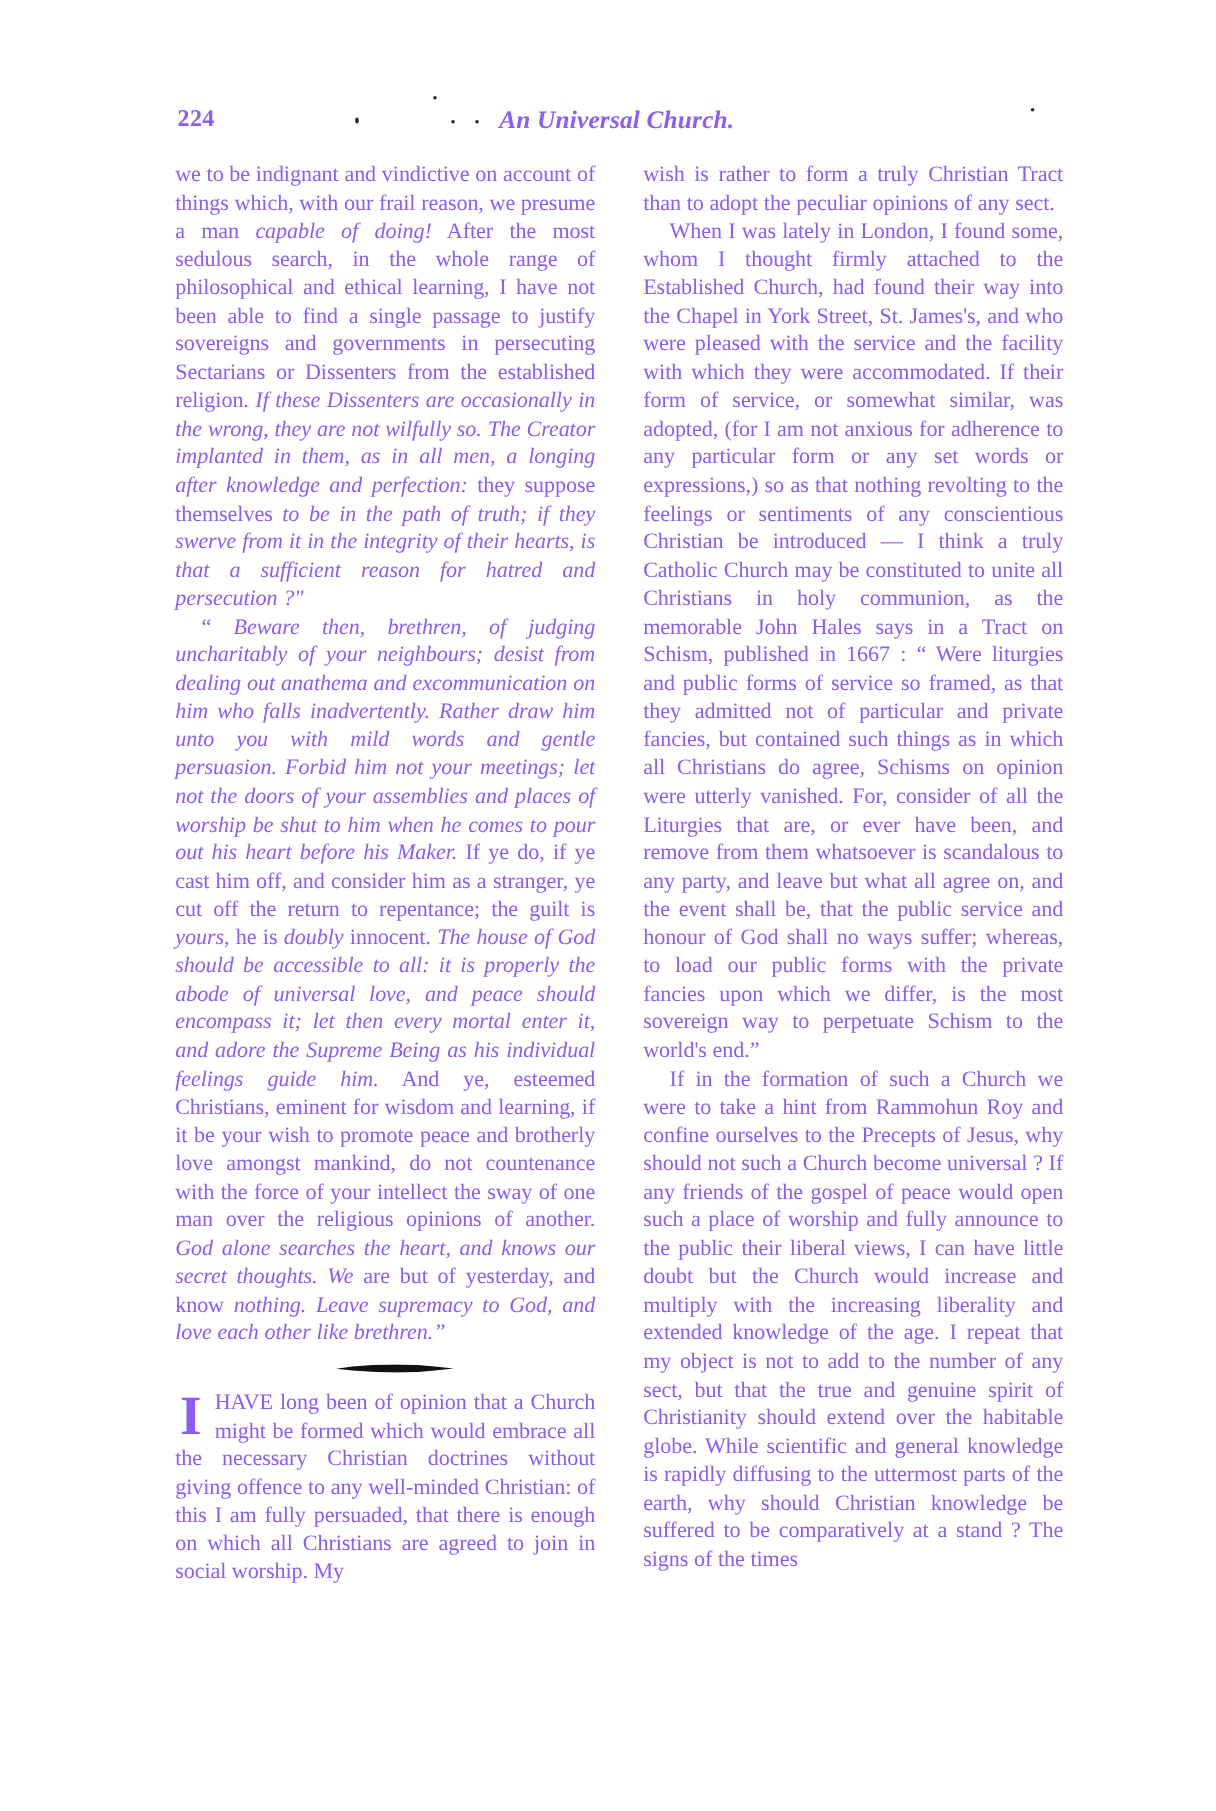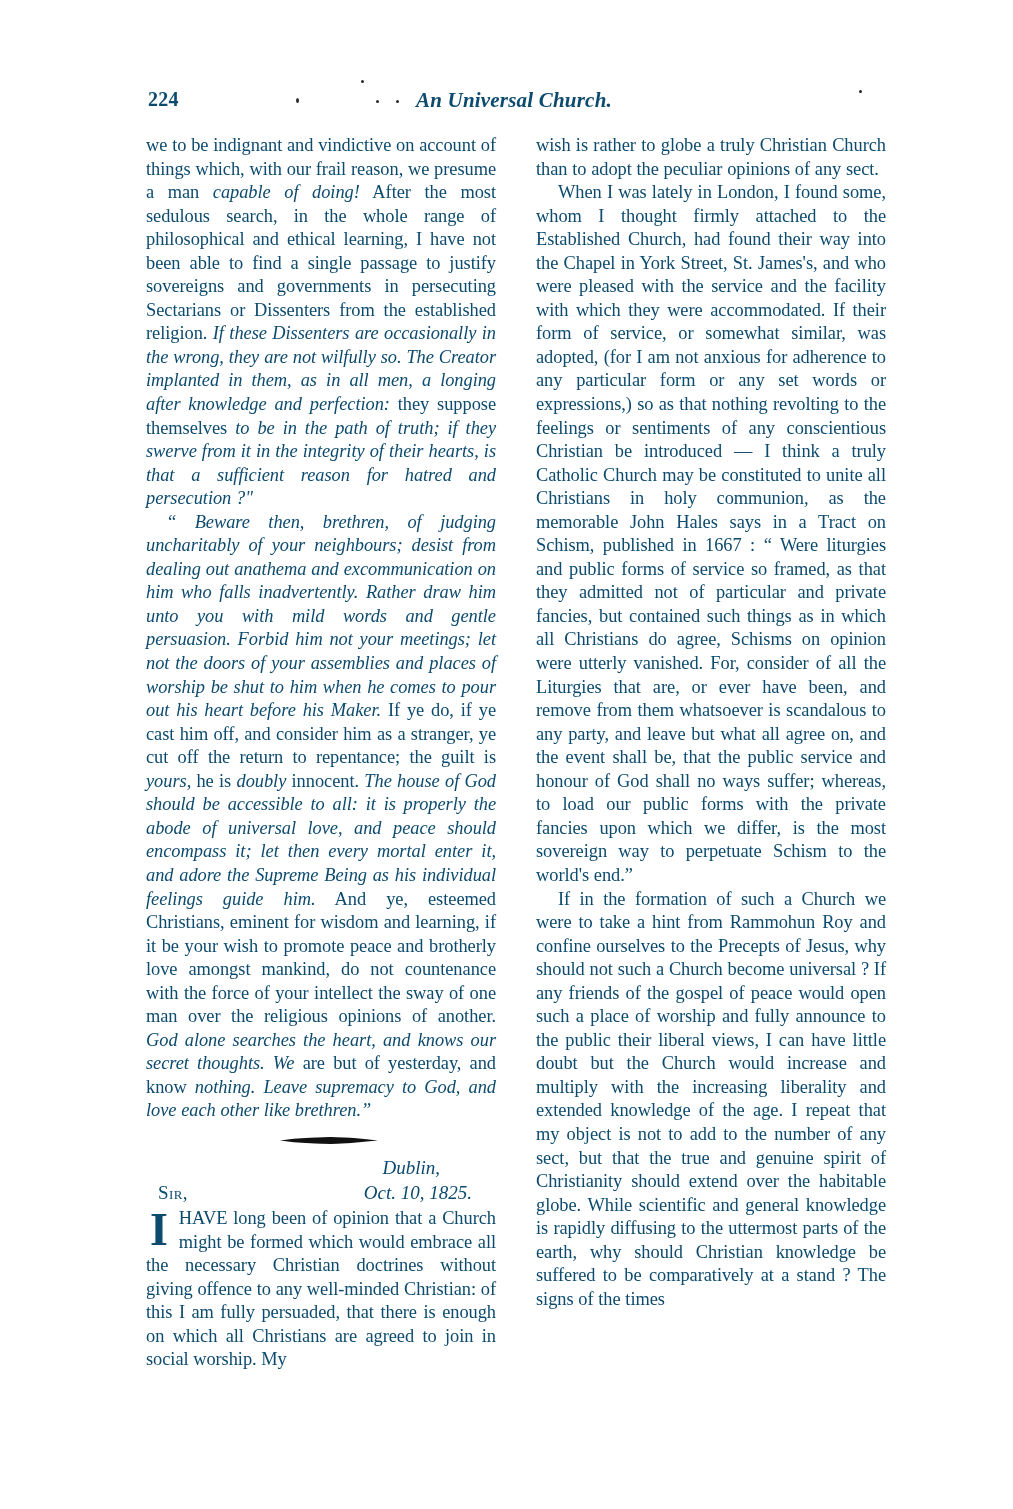--- a/index.html
+++ b/index.html
@@ -9,21 +9,21 @@
     background: #ffffff;
   }
   .page {
     position: relative;
     width: 1013px;
     height: 1509px;
     background: #ffffff;
     margin: 0 auto;
     overflow: hidden;
     font-family: "Liberation Serif", "DejaVu Serif", serif;
-    color: #0c4a6e;
+    color: #8b5cf6;
     -webkit-font-smoothing: none;
   }
 
   
   .running-head {
     position: absolute;
     left: 148px;
     top: 88px;
     width: 720px;
     height: 26px;
@@ -167,35 +167,30 @@
     <div class="col col-left">
 
       <p class="para">we to be indignant and vindictive on account of things which, with our frail reason, we presume a man <span class="i">capable of doing!</span> After the most sedulous search, in the whole range of philosophical and ethical learning, I have not been able to find a single passage to justify sovereigns and governments in persecuting Sectarians or Dissenters from the established religion. <span class="i">If these Dissenters are occasionally in the wrong, they are not wilfully so. The Creator implanted in them, as in all men, a longing after knowledge and perfection:</span> they suppose themselves <span class="i">to be in the path of truth; if they swerve from it in the integrity of their hearts, is that a sufficient reason for hatred and persecution ?"</span></p>
 
       <p class="para indent">“ <span class="i">Beware then, brethren, of judging uncharitably of your neighbours; desist from dealing out anathema and excommunication on him who falls inadvertently. Rather draw him unto you with mild words and gentle persuasion. Forbid him not your meetings; let not the doors of your assemblies and places of worship be shut to him when he comes to pour out his heart before his Maker.</span> If ye do, if ye cast him off, and consider him as a stranger, ye cut off the return to repentance; the guilt is <span class="i">yours</span>, he is <span class="i">doubly</span> innocent. <span class="i">The house of God should be accessible to all: it is properly the abode of universal love, and peace should encompass it; let then every mortal enter it, and adore the Supreme Being as his individual feelings guide him.</span> And ye, esteemed Christians, eminent for wisdom and learning, if it be your wish to promote peace and brotherly love amongst mankind, do not countenance with the force of your intellect the sway of one man over the religious opinions of another. <span class="i">God alone searches the heart, and knows our secret thoughts. We</span> are but of yesterday, and know <span class="i">nothing. Leave supremacy to God, and love each other like brethren.”</span></p>
 
       <div class="ornament-wrap">
         <div class="ornament"></div>
       </div>
 
-      <div class="dateline">
-        <span class="place">Dublin,</span>
-        <span class="salute smallcaps">Sir,</span>
-        <span class="date">Oct. 10, 1825.</span>
-      </div>
 
       <p class="dropcap-para">
         <span class="dropcap">I</span><span>HAVE long been of opinion that a Church might be formed which would embrace all the necessary Christian doctrines without giving offence to any well-minded Christian: of this I am fully persuaded, that there is enough on which all Christians are agreed to join in social worship. My</span>
       </p>
 
     </div>
 
     <div class="col col-right">
 
-      <p class="para">wish is rather to globe a truly Christian Church than to adopt the peculiar opinions of any sect.</p>
+      <p class="para">wish is rather to form a truly Christian Tract than to adopt the peculiar opinions of any sect.</p>
 
       <p class="para indent">When I was lately in London, I found some, whom I thought firmly attached to the Established Church, had found their way into the Chapel in York Street, St. James's, and who were pleased with the service and the facility with which they were accommodated. If their form of service, or somewhat similar, was adopted, (for I am not anxious for adherence to any particular form or any set words or expressions,) so as that nothing revolting to the feelings or sentiments of any conscientious Christian be introduced — I think a truly Catholic Church may be constituted to unite all Christians in holy communion, as the memorable John Hales says in a Tract on Schism, published in 1667 : “ Were liturgies and public forms of service so framed, as that they admitted not of particular and private fancies, but contained such things as in which all Christians do agree, Schisms on opinion were utterly vanished. For, consider of all the Liturgies that are, or ever have been, and remove from them whatsoever is scandalous to any party, and leave but what all agree on, and the event shall be, that the public service and honour of God shall no ways suffer; whereas, to load our public forms with the private fancies upon which we differ, is the most sovereign way to perpetuate Schism to the world's end.”</p>
 
       <p class="para indent">If in the formation of such a Church we were to take a hint from Rammohun Roy and confine ourselves to the Precepts of Jesus, why should not such a Church become universal ? If any friends of the gospel of peace would open such a place of worship and fully announce to the public their liberal views, I can have little doubt but the Church would increase and multiply with the increasing liberality and extended knowledge of the age. I repeat that my object is not to add to the number of any sect, but that the true and genuine spirit of Christianity should extend over the habitable globe. While scientific and general knowledge is rapidly diffusing to the uttermost parts of the earth, why should Christian knowledge be suffered to be comparatively at a stand ? The signs of the times</p>
 
     </div>
 
   </div>
 </div>
 

